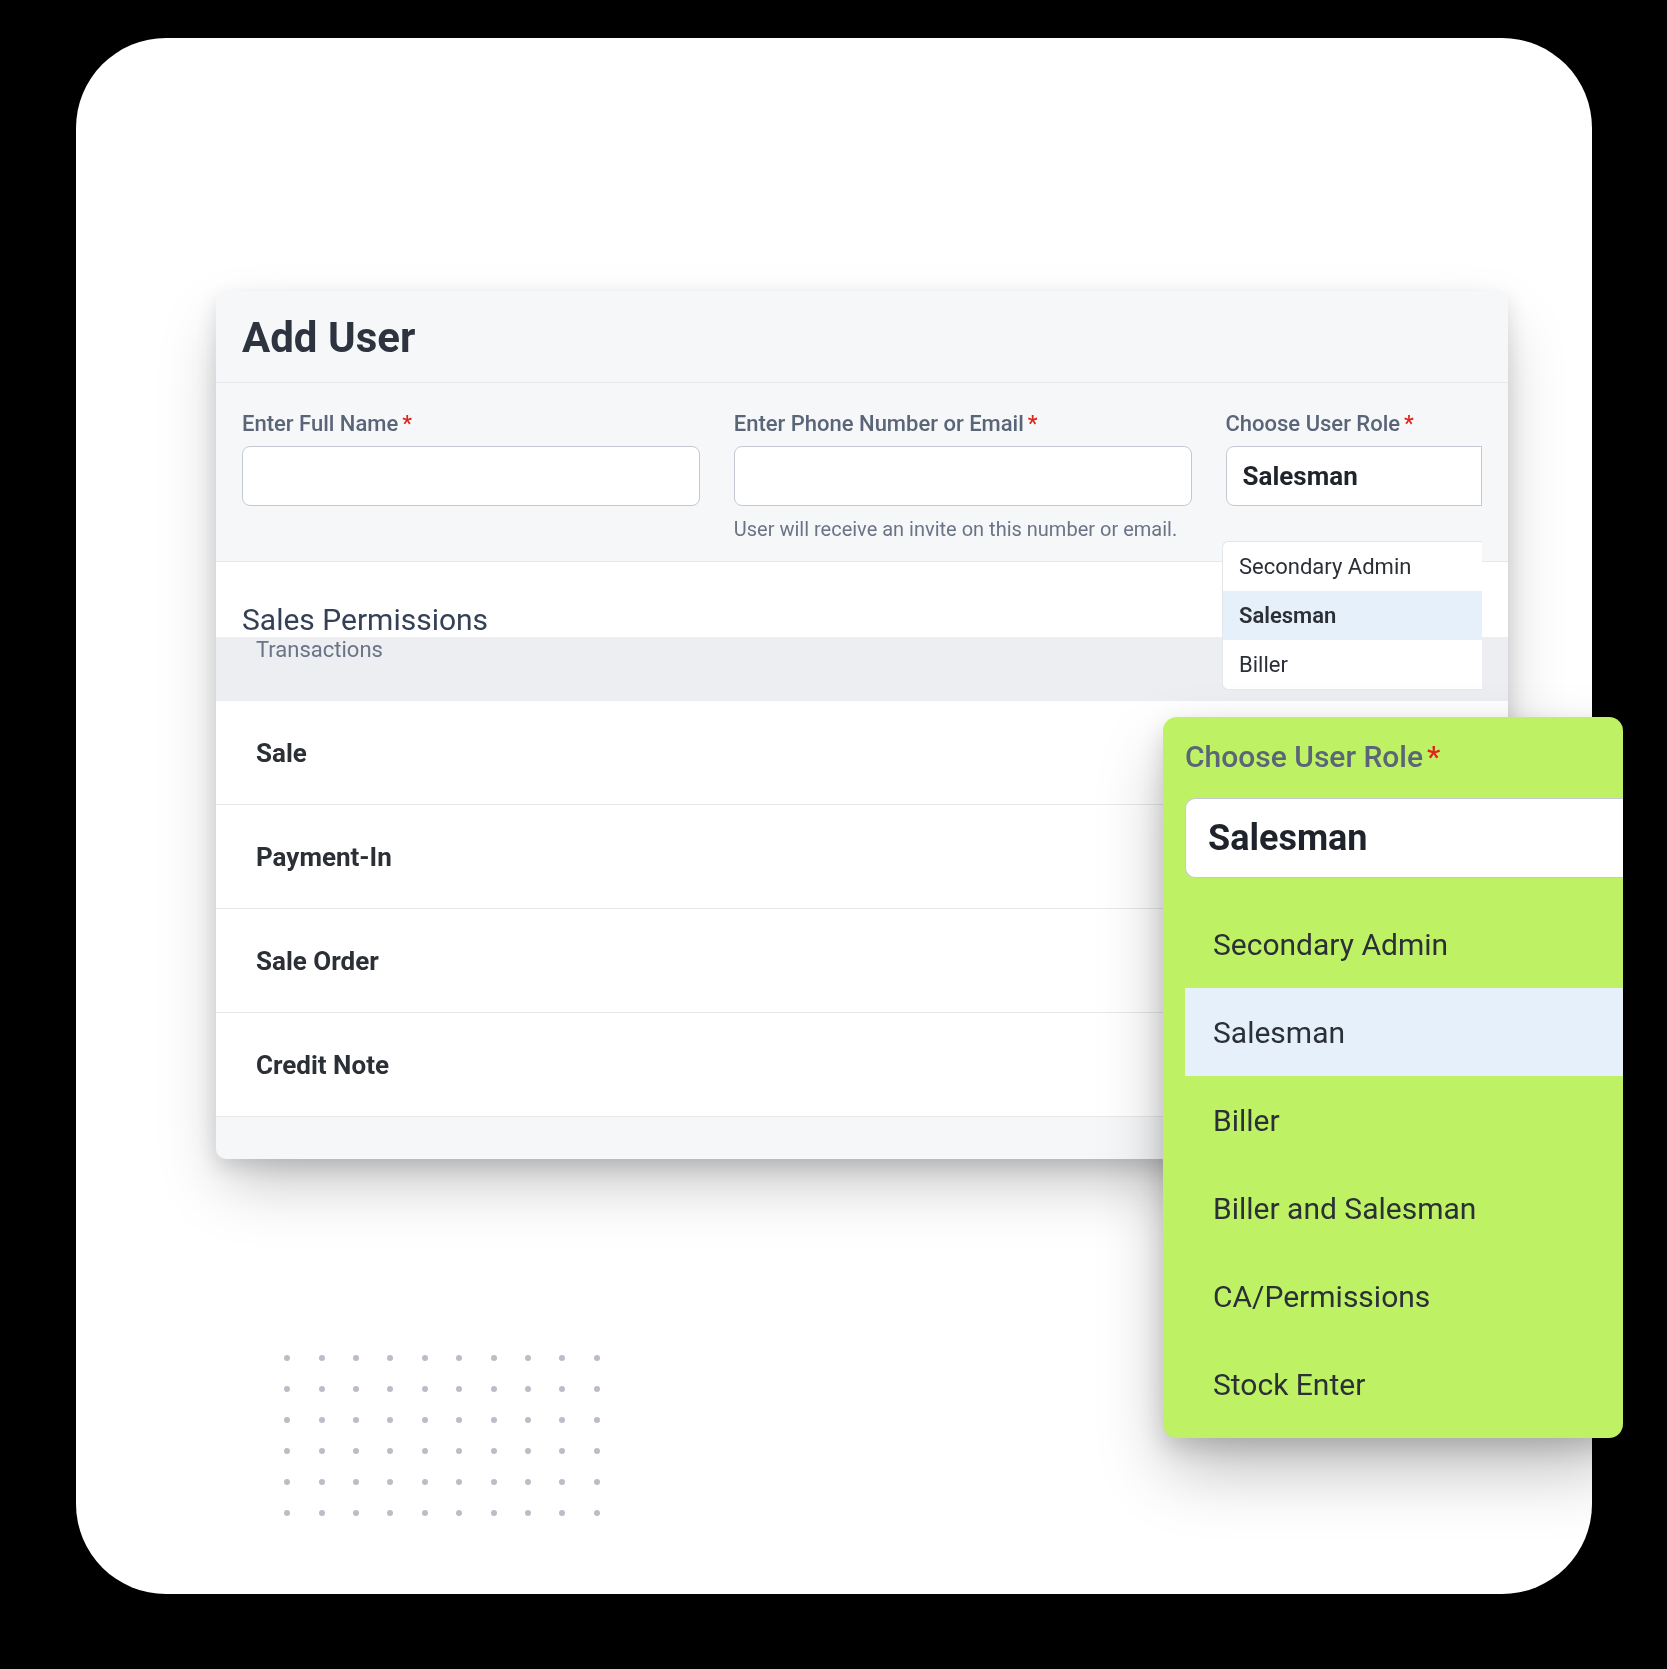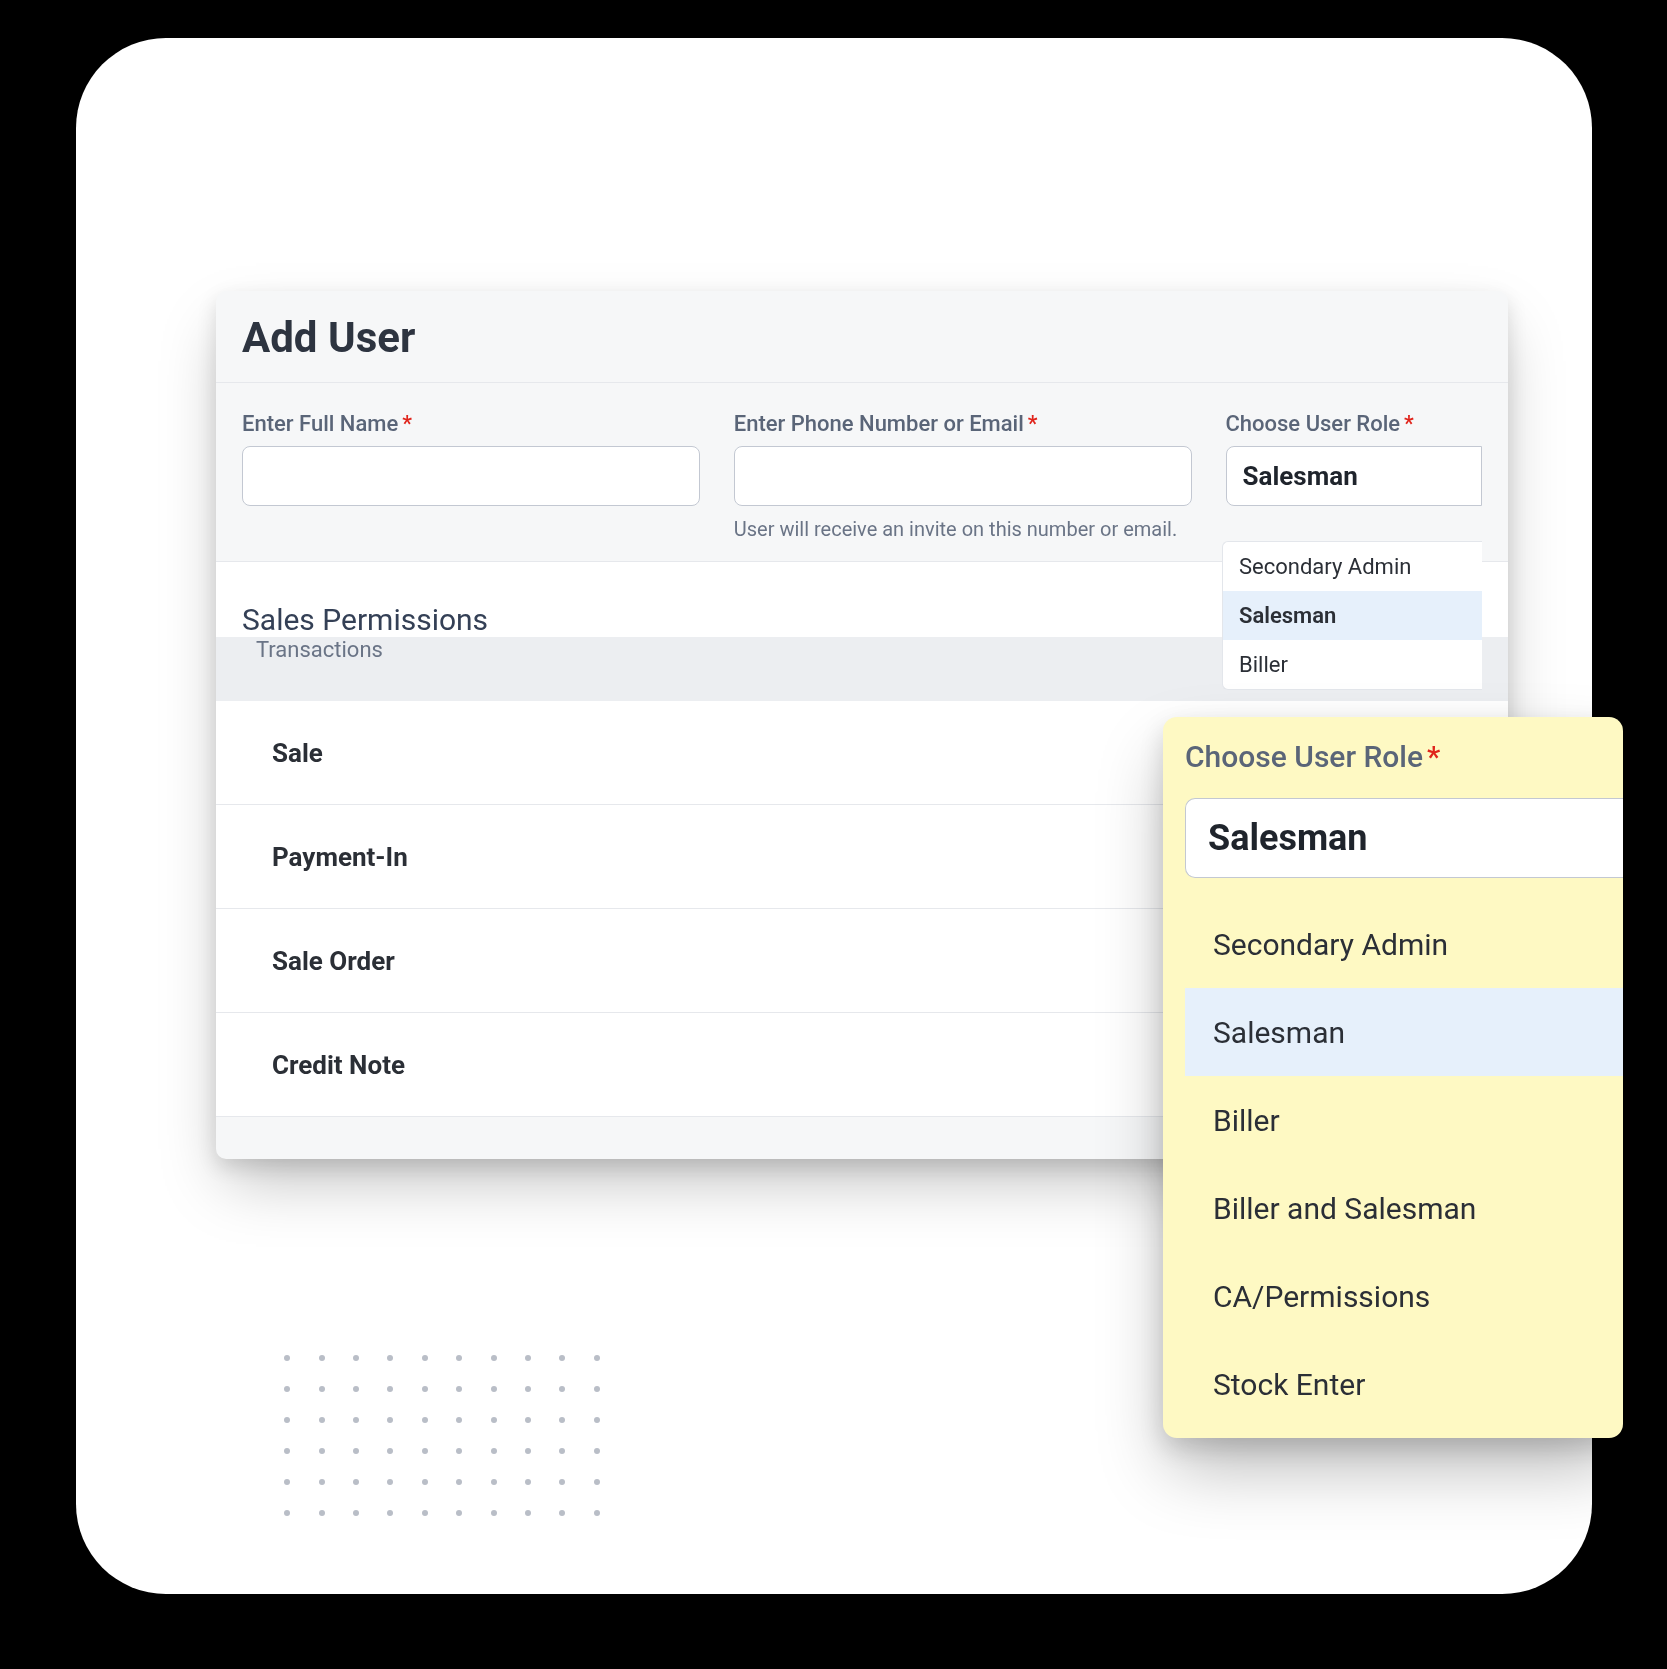--- a/index.html
+++ b/index.html
@@ -126,38 +126,38 @@
     background: #eceef1;
     padding: 0 40px;
     font-size: 22px;
     color: #6a7486;
   }
   .thead .spacer { flex: 1; }
   .thead .col-view { color: #1565d8; font-weight: 700; letter-spacing: 0.5px; }
   .row {
     display: flex; align-items: center;
     height: 104px;
-    padding: 0 56px;
+    padding: 0 40px;
     border-bottom: 1px solid #e6e8ec;
     font-size: 26px; font-weight: 700; color: #2b2f36;
     background: #fff;
   }
   .row .spacer { flex: 1; }
   .warn {
     width: 30px; height: 30px; flex: 0 0 30px;
     color: #6a7486;
   }
 
   
   .panel-front {
     position: absolute;
     left: 1087px;
     top: 679px;
     width: 460px;
-    background: #fef9c3;
+    background: #bef264;
     border-radius: 14px;
     box-shadow: 0 34px 70px -6px rgba(0,0,0,0.28), 0 10px 24px rgba(0,0,0,0.14);
     padding: 22px 0 10px 22px;
     overflow: hidden;
   }
   .panel-front .plabel { font-size: 30px; color: #5a6578; font-weight: 500; padding-right: 22px; }
   .panel-front .pselect {
     margin-top: 24px;
     height: 80px;
     border: 1.5px solid #c3c8d2;

